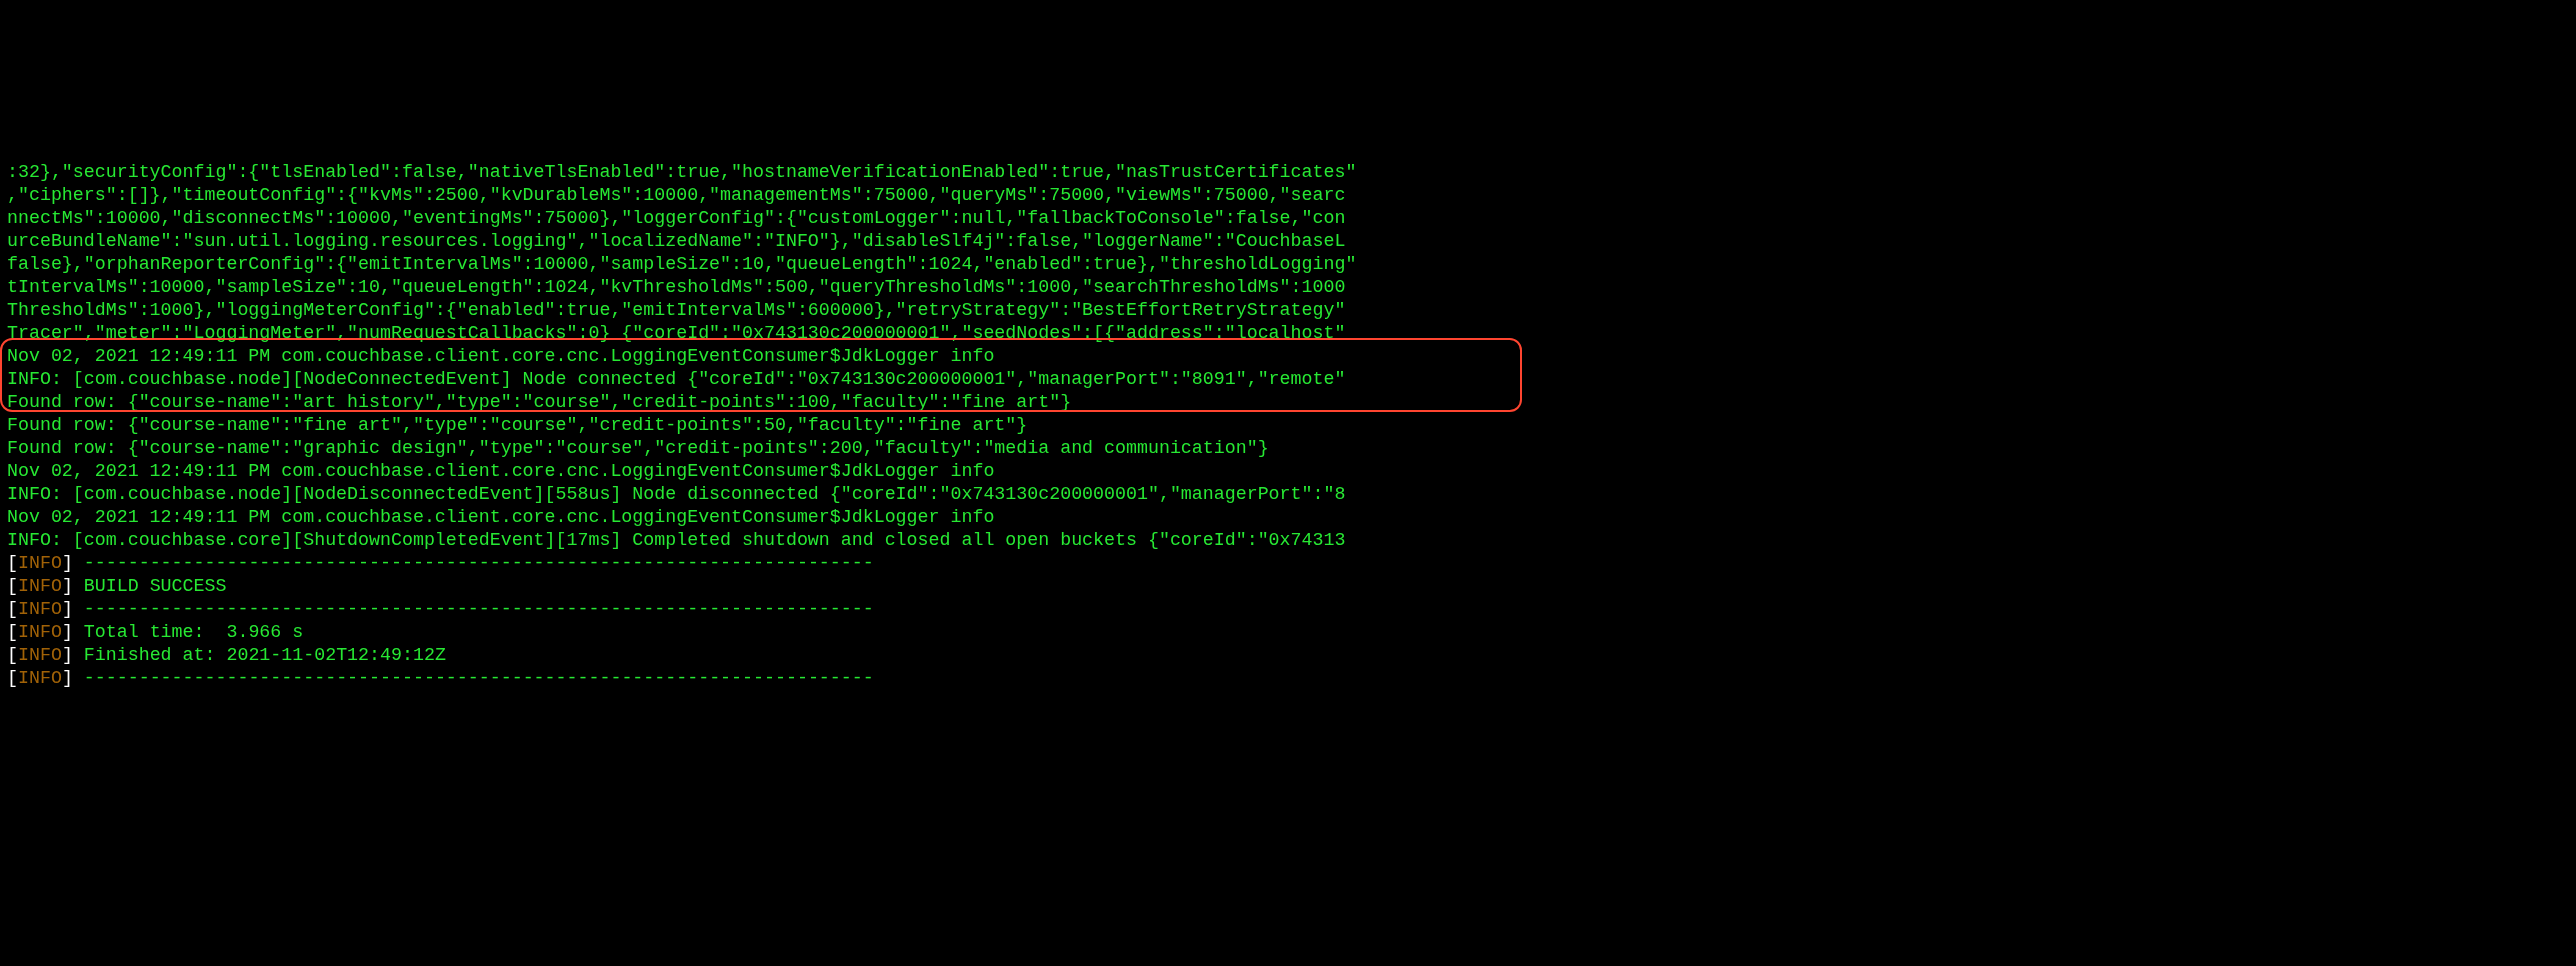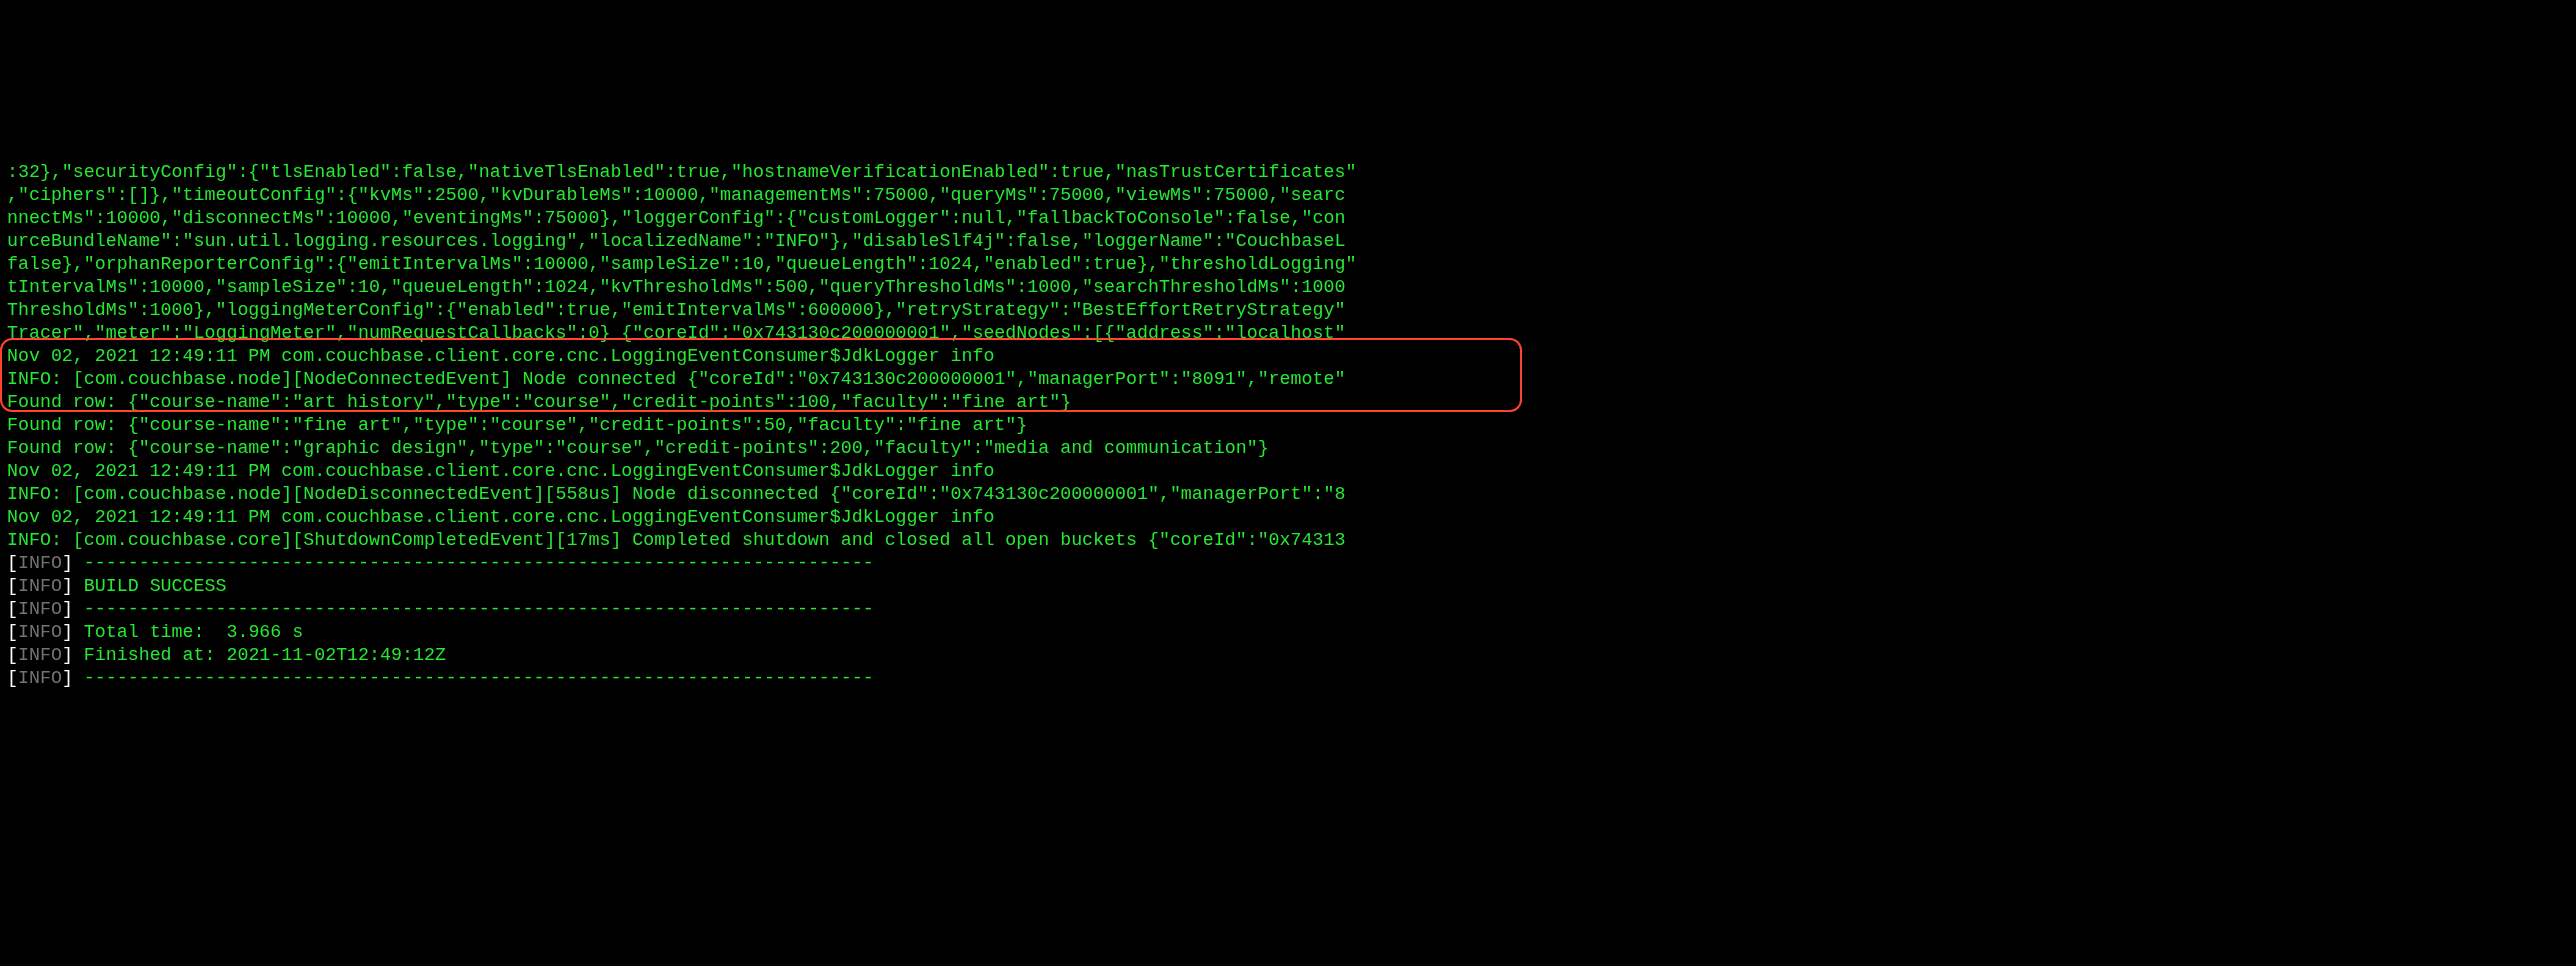--- a/index.html
+++ b/index.html
@@ -23,21 +23,21 @@
     height: 967px;
   }
 
   .line {
     white-space: pre;
     padding-left: 7px;
     height: 23px;
   }
 
   .green { color: #27e833; }
-  .blue  { color: #737373; }
+  .blue  { color: #a16207; }
   .white { color: #ffffff; }
 
   .highlight-box {
     position: absolute;
     border: 2.6px solid #ff4530;
     border-radius: 12.2px;
     pointer-events: none;
     box-sizing: border-box;
   }
 </style>

